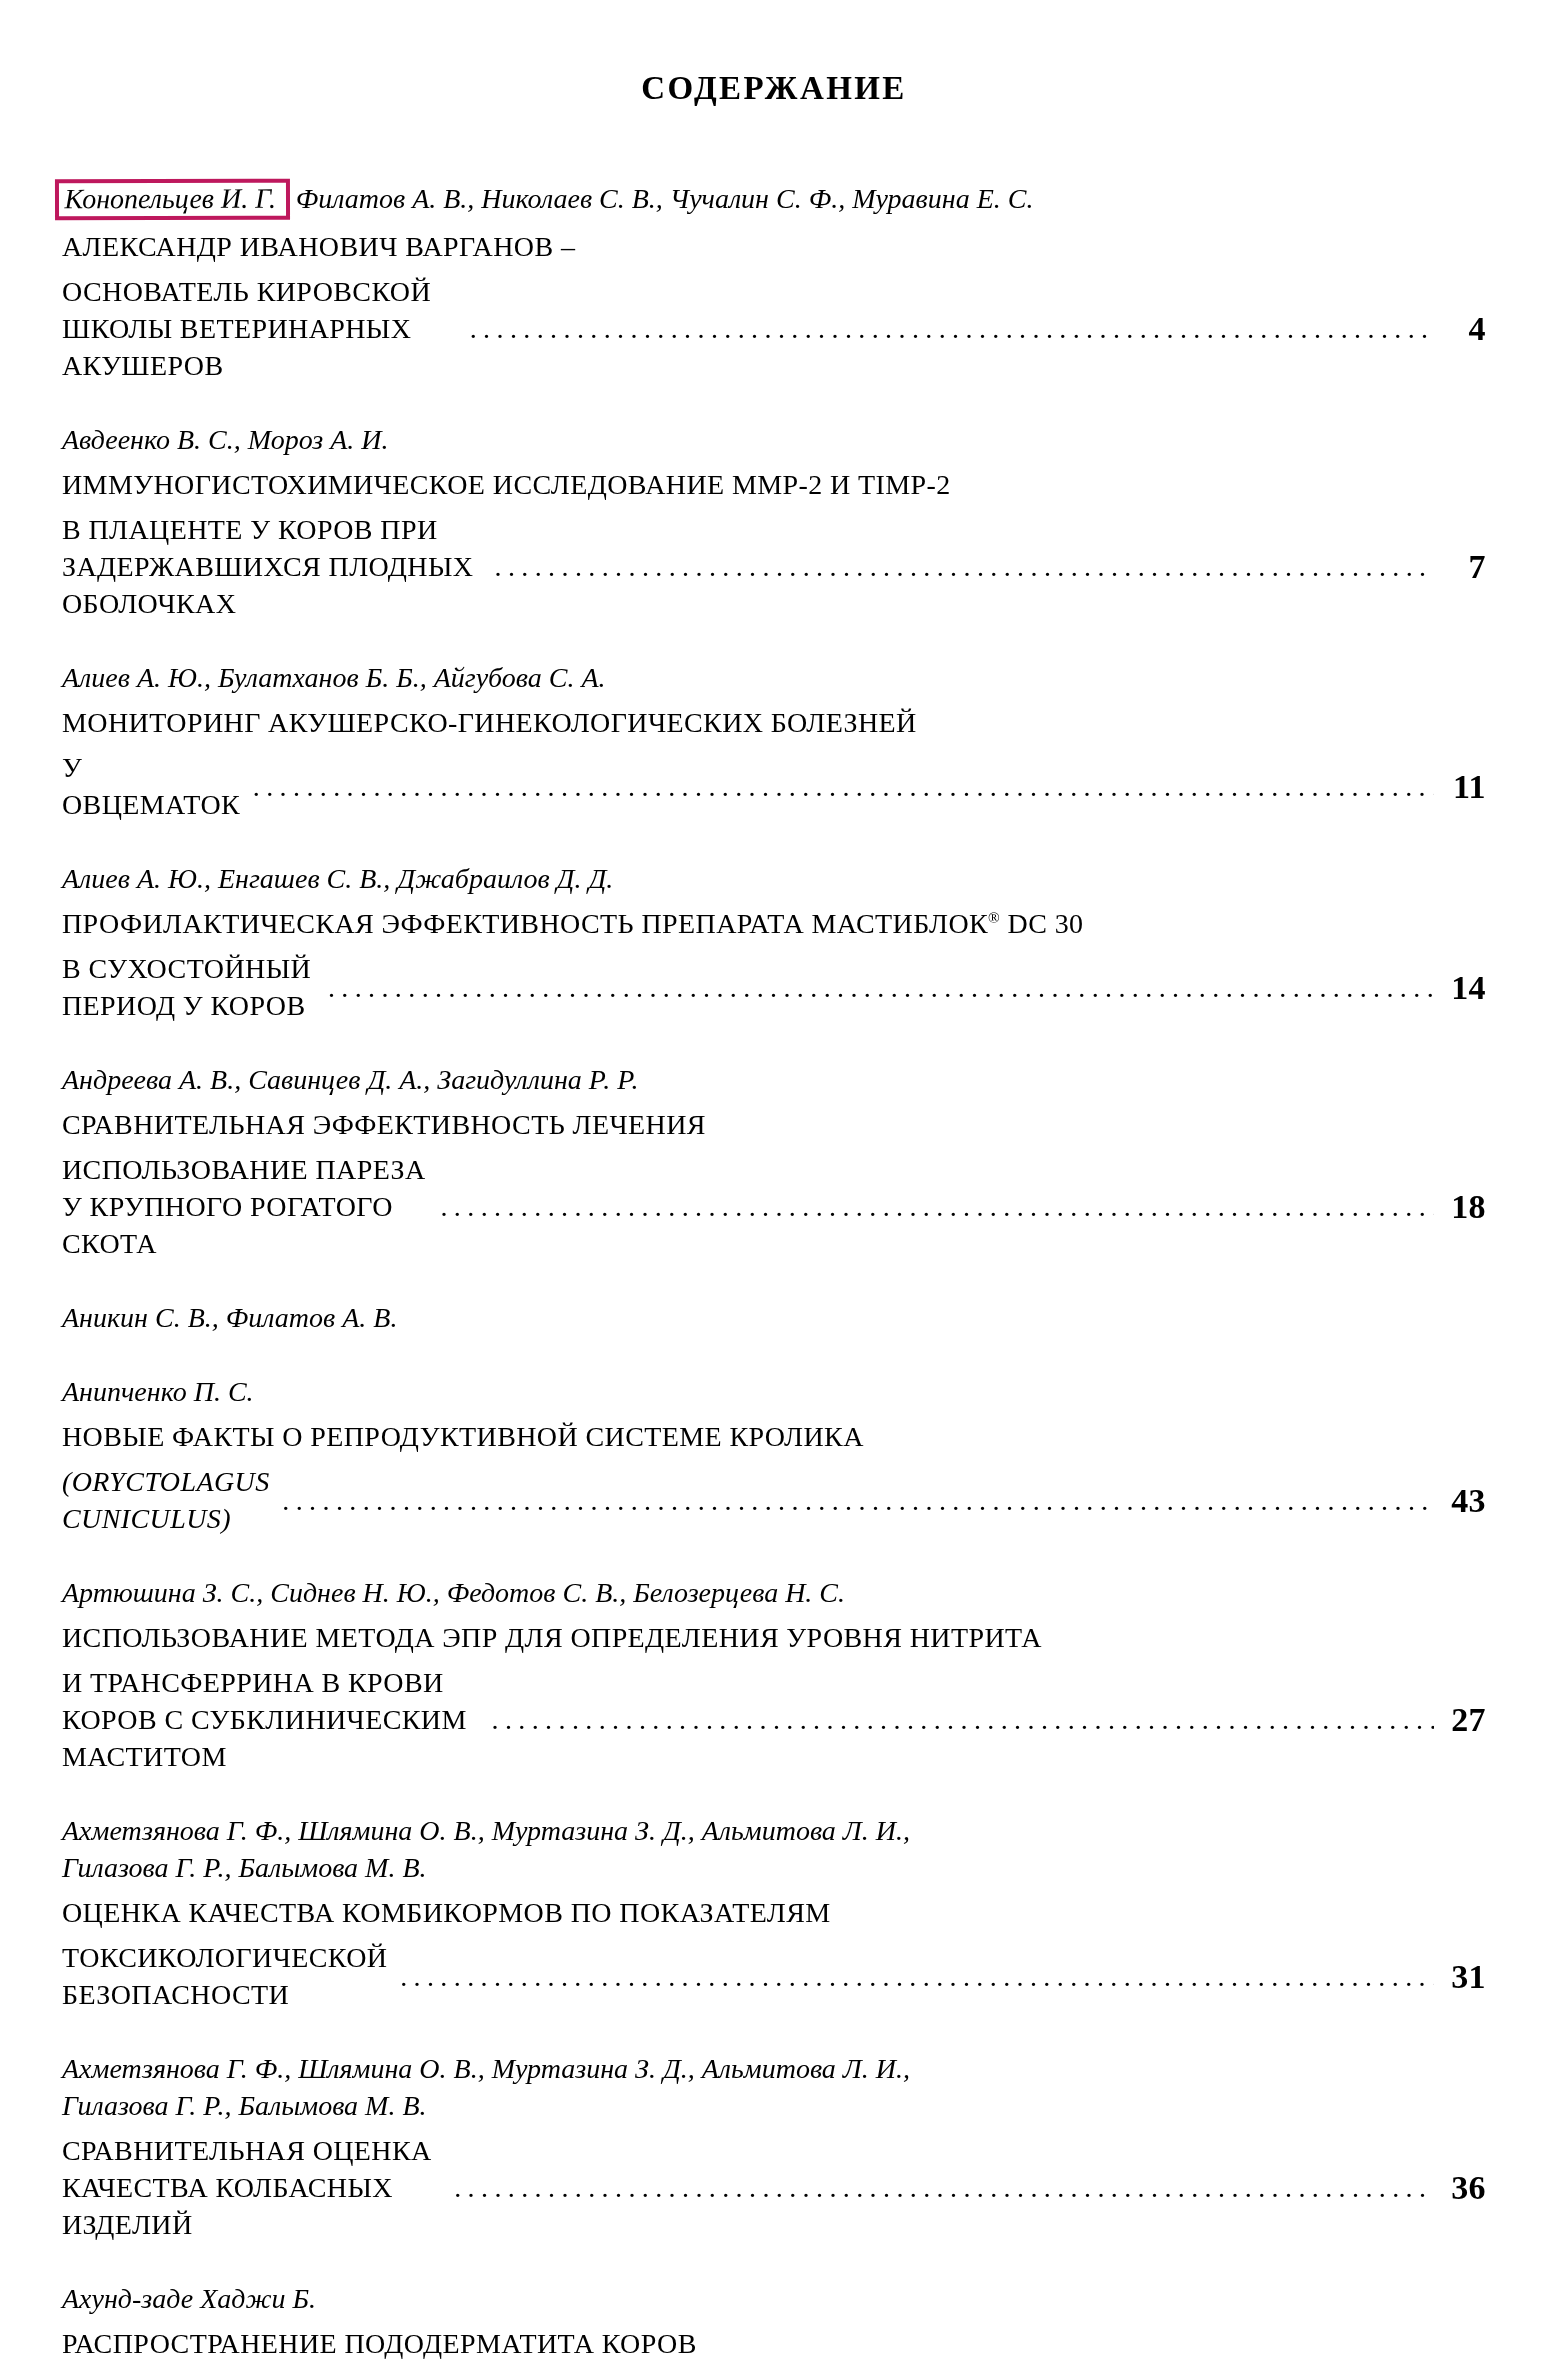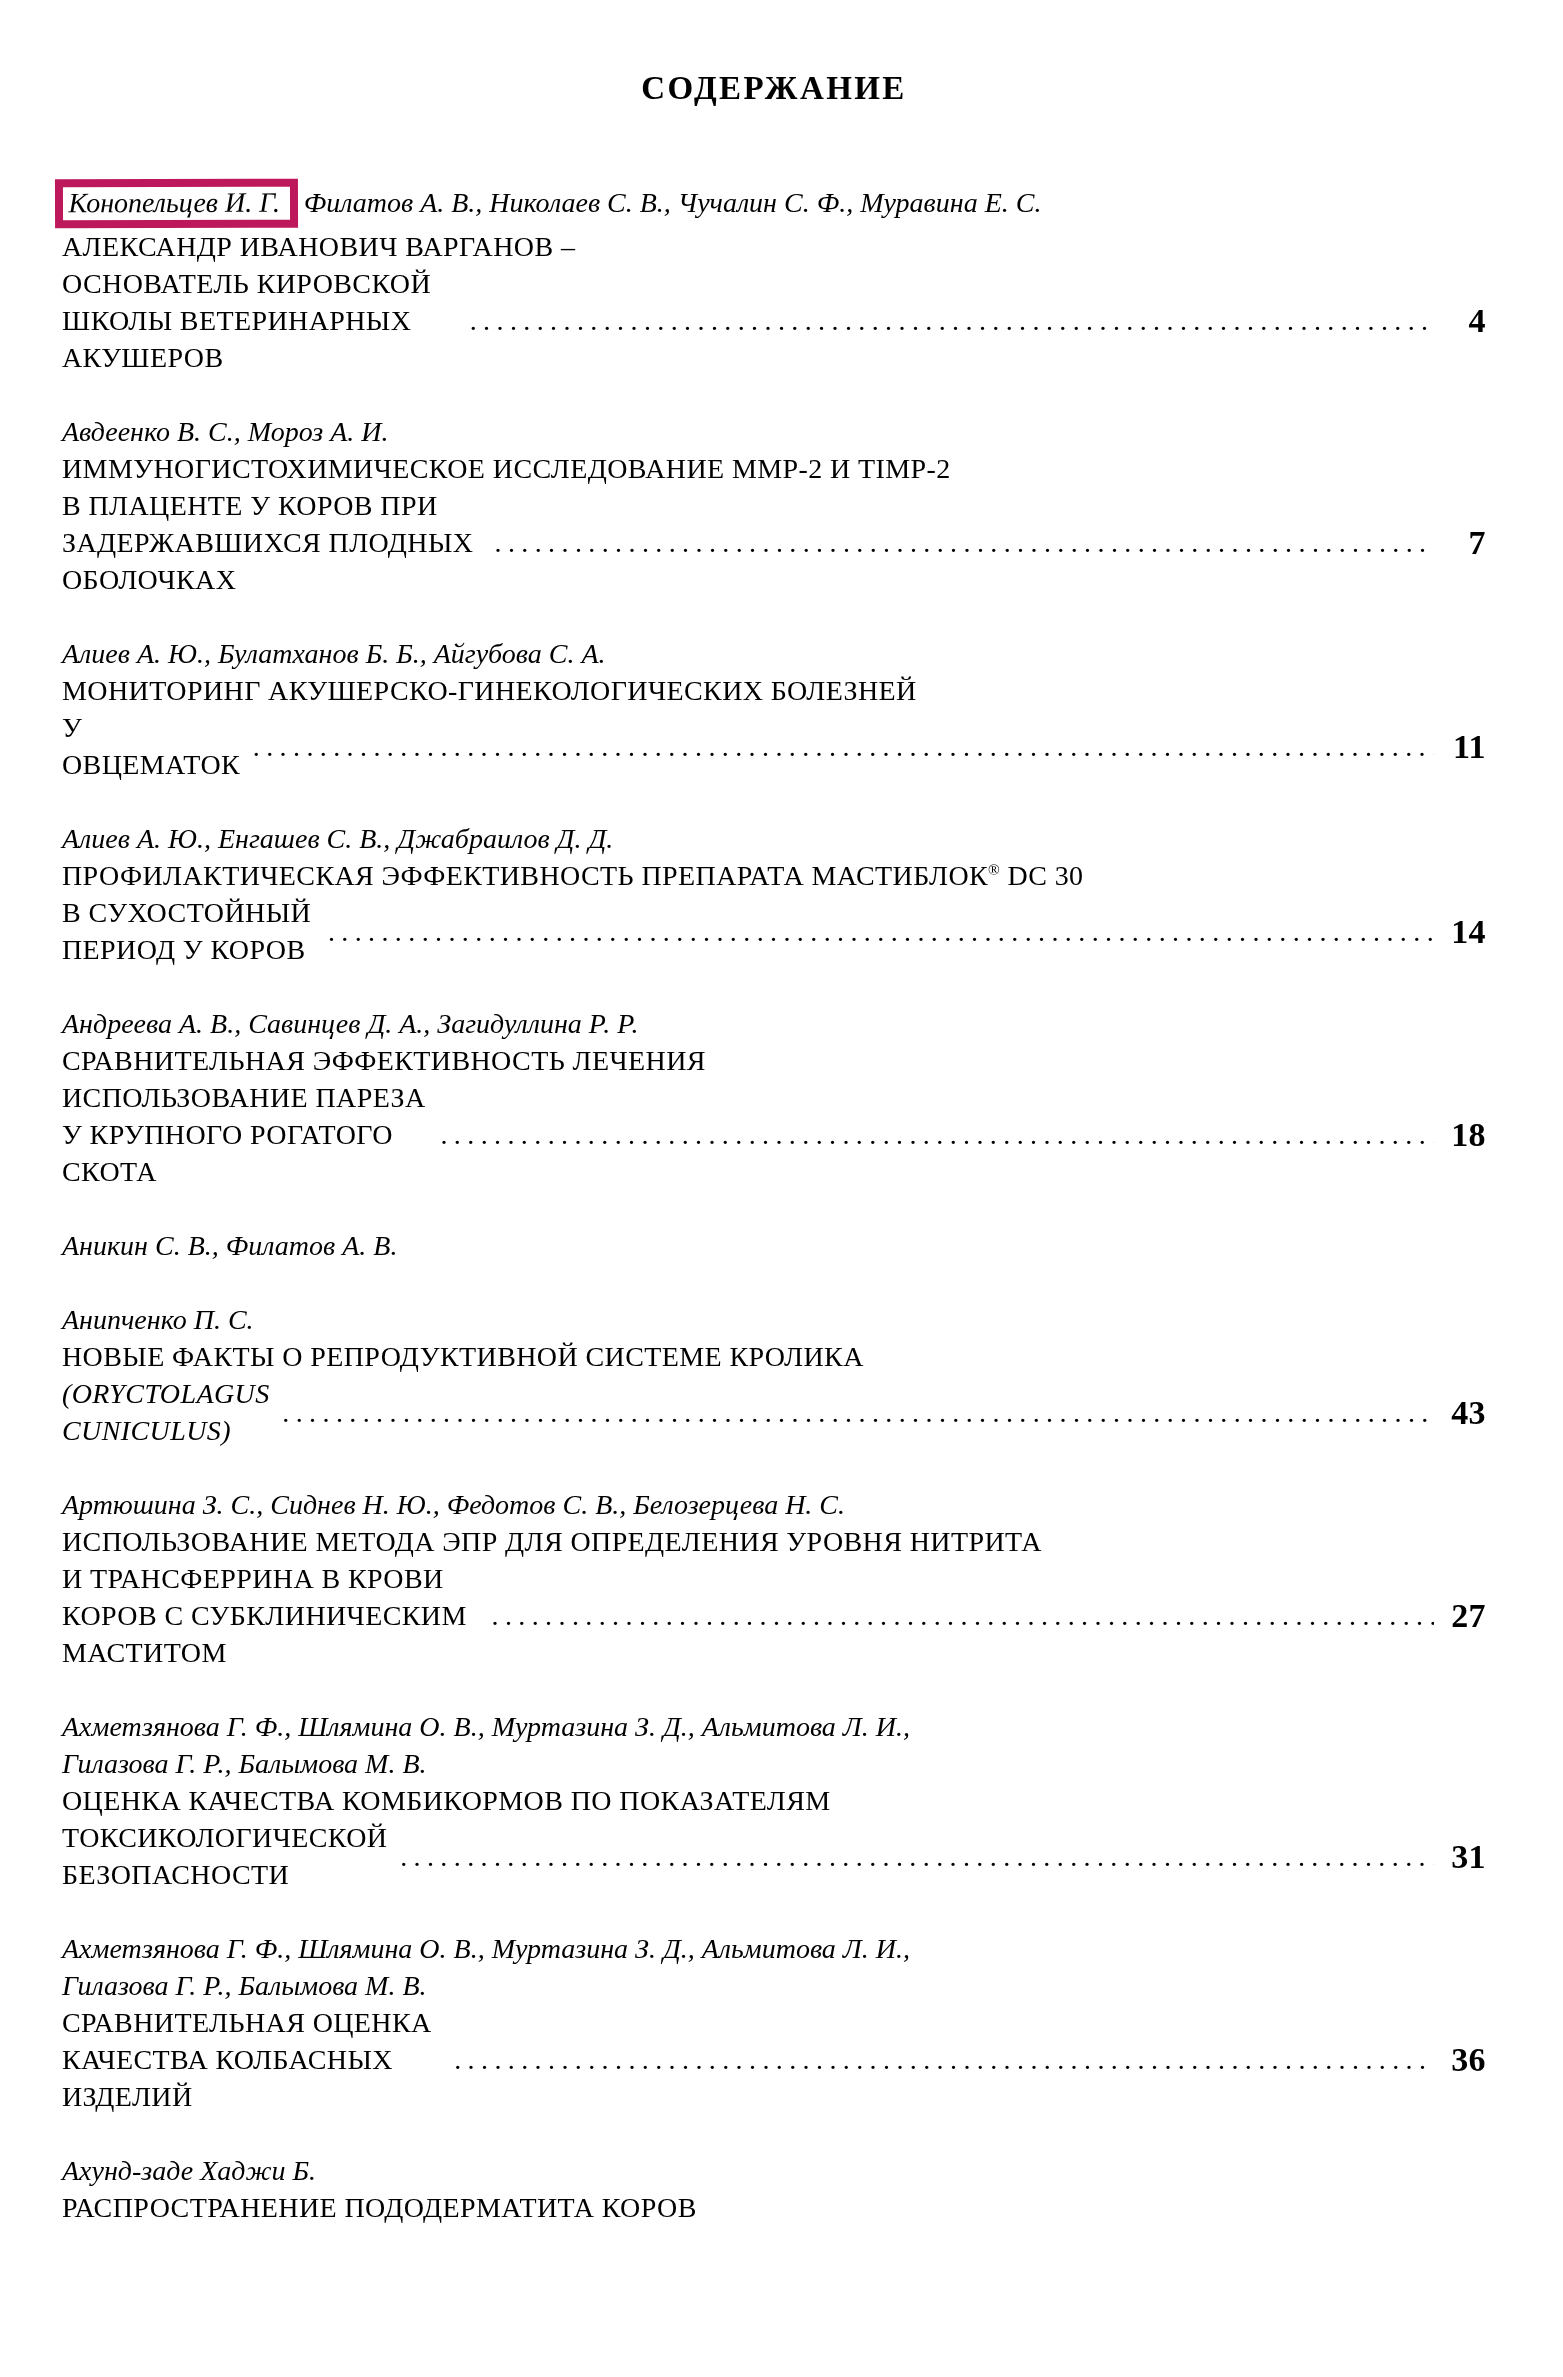--- a/index.html
+++ b/index.html
@@ -30,29 +30,30 @@
   .entry {
     margin: 0 0 37px 0;
     font-size: 28px;
     line-height: 37px;
   }
   .author-line {
     font-style: italic;
   }
   .boxed {
     display: inline-block;
-    border: 8px solid #be185d;
+    border: 4px solid #be185d;
     padding: 0.8px 9.5px 2.4px 5.6px;
     margin: 0 6.4px 0 -7.2px;
     line-height: 30px;
     transform: rotate(-0.15deg);
   }
   .title-line {
     font-style: normal;
     letter-spacing: 0.4px;
+    margin-top: 8px;
   }
   .title-line.last {
     display: flex;
     align-items: center;
     font-family: Liberation Serif, serif;
   }
   .title-line .t.it {
     font-style: italic;
   }
   .title-line sup {

